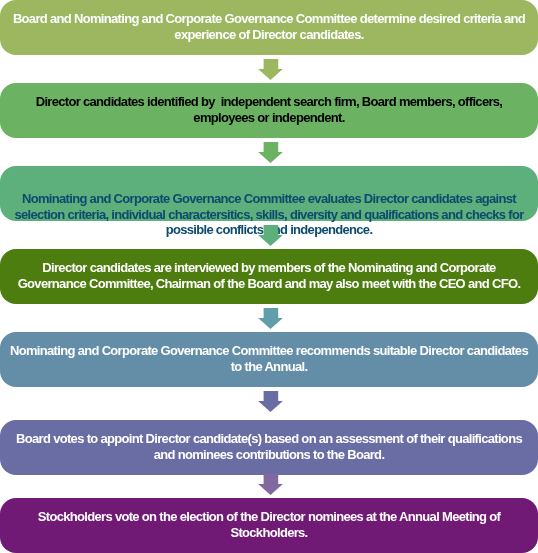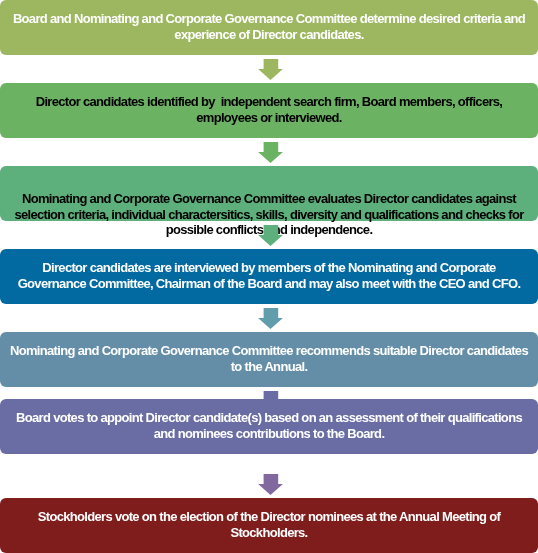--- a/index.html
+++ b/index.html
@@ -15,21 +15,21 @@
     position: relative;
     width: 538px;
     height: 553px;
     background: #ffffff;
   }
   .step {
     position: absolute;
     left: 0;
     width: 538px;
     height: 55px;
-    border-radius: 6px;
+    border-radius: 16px;
     box-sizing: border-box;
     display: flex;
     align-items: center;
     justify-content: center;
   }
   .step-text {
     font-family: "Liberation Sans", sans-serif;
     font-weight: bold;
     font-size: 13px;
     line-height: 15.7px;
@@ -52,21 +52,21 @@
     display: block;
     width: 25px;
     height: 21px;
   }
 
   .s1 { top: 0px;   }
   .s2 { top: 83px;  }
   .s3 { top: 166px; }
   .s4 { top: 249px; }
   .s5 { top: 332px; }
-  .s6 { top: 399px; }
+  .s6 { top: 420px; }
   .s7 { top: 498px; }
 
   .a1 { top: 59px;  }
   .a2 { top: 142px; }
   .a3 { top: 225px; }
   .a4 { top: 308px; }
   .a5 { top: 391px; }
   .a6 { top: 474px; }
 </style>
 </head>
@@ -83,45 +83,45 @@
 
   <div class="arrow a1">
     <svg viewBox="0 0 25 21" aria-hidden="true">
       <path d="M5.6 0 H20.2 V10 H24.9 L12.5 21 L0.1 10 H5.6 Z" fill="#9cb760"></path>
     </svg>
   </div>
 
   <div class="step s2" style="background-color: rgb(107, 178, 98);">
     <div class="step-text" style="color: #000000;">
       <div class="step-line">Director candidates identified by  independent search firm, Board members, officers,</div>
-      <div class="step-line">employees or interviewed.</div>
+      <div class="step-line">employees or independent.</div>
     </div>
   </div>
 
   <div class="arrow a2">
     <svg viewBox="0 0 25 21" aria-hidden="true">
       <path d="M5.6 0 H20.2 V10 H24.9 L12.5 21 L0.1 10 H5.6 Z" fill="#6bb262"></path>
     </svg>
   </div>
 
   <div class="step s3" style="background-color: rgb(93, 175, 124);">
-    <div class="step-text" style="color: #000000; margin-top: 44px;">
+    <div class="step-text" style="color: #0c4a6e; margin-top: 44px;">
       <div class="step-line">Nominating and Corporate Governance Committee evaluates Director candidates against</div>
       <div class="step-line">selection criteria, individual charactersitics, skills, diversity and qualifications and checks for</div>
       <div class="step-line">possible conflicts and independence.</div>
     </div>
   </div>
 
   <div class="arrow a3">
     <svg viewBox="0 0 25 21" aria-hidden="true">
       <path d="M5.6 0 H20.2 V10 H24.9 L12.5 21 L0.1 10 H5.6 Z" fill="#5daf7c"></path>
     </svg>
   </div>
 
-  <div class="step s4" style="background-color: #0369a1; justify-content: center;">
+  <div class="step s4" style="background-color: #4d7c0f; justify-content: center;">
     <div class="step-text" style="color: rgb(255, 255, 255);">
       <div class="step-line">Director candidates are interviewed by members of the Nominating and Corporate</div>
       <div class="step-line">Governance Committee, Chairman of the Board and may also meet with the CEO and CFO.</div>
     </div>
   </div>
 
   <div class="arrow a4">
     <svg viewBox="0 0 25 21" aria-hidden="true">
       <path d="M5.6 0 H20.2 V10 H24.9 L12.5 21 L0.1 10 H5.6 Z" fill="#619dab"></path>
     </svg>
@@ -146,20 +146,20 @@
       <div class="step-line">and nominees contributions to the Board.</div>
     </div>
   </div>
 
   <div class="arrow a6">
     <svg viewBox="0 0 25 21" aria-hidden="true">
       <path d="M5.6 0 H20.2 V10 H24.9 L12.5 21 L0.1 10 H5.6 Z" fill="#81699f"></path>
     </svg>
   </div>
 
-  <div class="step s7" style="background-color: #7f1d1d; align-items: center;">
+  <div class="step s7" style="background-color: #701a75; align-items: center;">
     <div class="step-text" style="color: rgb(255, 255, 255);">
       <div class="step-line">Stockholders vote on the election of the Director nominees at the Annual Meeting of</div>
       <div class="step-line">Stockholders.</div>
     </div>
   </div>
 
 </div>
 
 </body></html>

